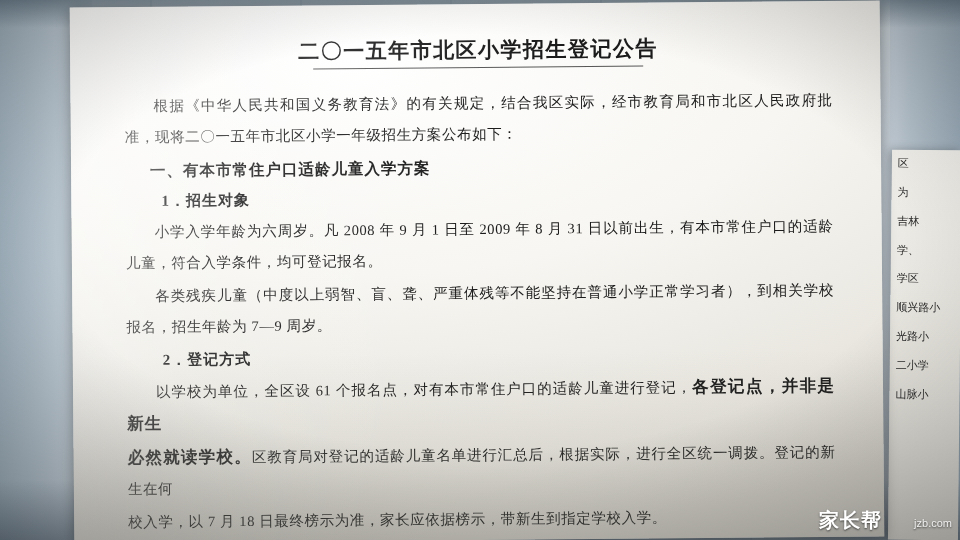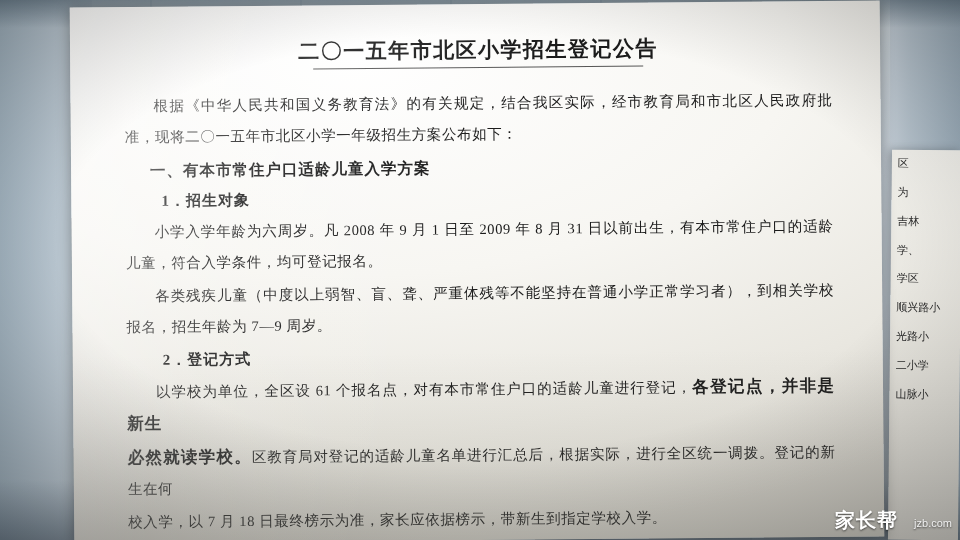--- a/index.html
+++ b/index.html
@@ -143,37 +143,38 @@
     letter-spacing: 1px;
   }
 
   
   .watermark {
     position: absolute;
     right: 8px;
     bottom: 6px;
     display: flex;
     align-items: baseline;
-    gap: 16px;
+    gap: 4px;
     z-index: 40;
     text-align: center;
   }
   .wm-main {
     font-family: "Liberation Sans", sans-serif;
     font-weight: bold;
     font-size: 20px;
     color: #ffffff;
     text-shadow: 0 1px 2px rgba(0,0,0,.6);
     letter-spacing: 1px;
   }
   .wm-sub {
     font-family: "Liberation Sans", sans-serif;
     font-size: 11px;
     color: #f0f0f0;
     text-shadow: 0 1px 2px rgba(0,0,0,.6);
+    margin-left: 28px;
   }
 
   
   .vignette {
     position: absolute; inset: 0;
     pointer-events: none;
     background: radial-gradient(80% 70% at 50% 45%, rgba(0,0,0,0) 55%, rgba(0,0,0,.28) 100%);
     z-index: 35;
   }
 </style>

